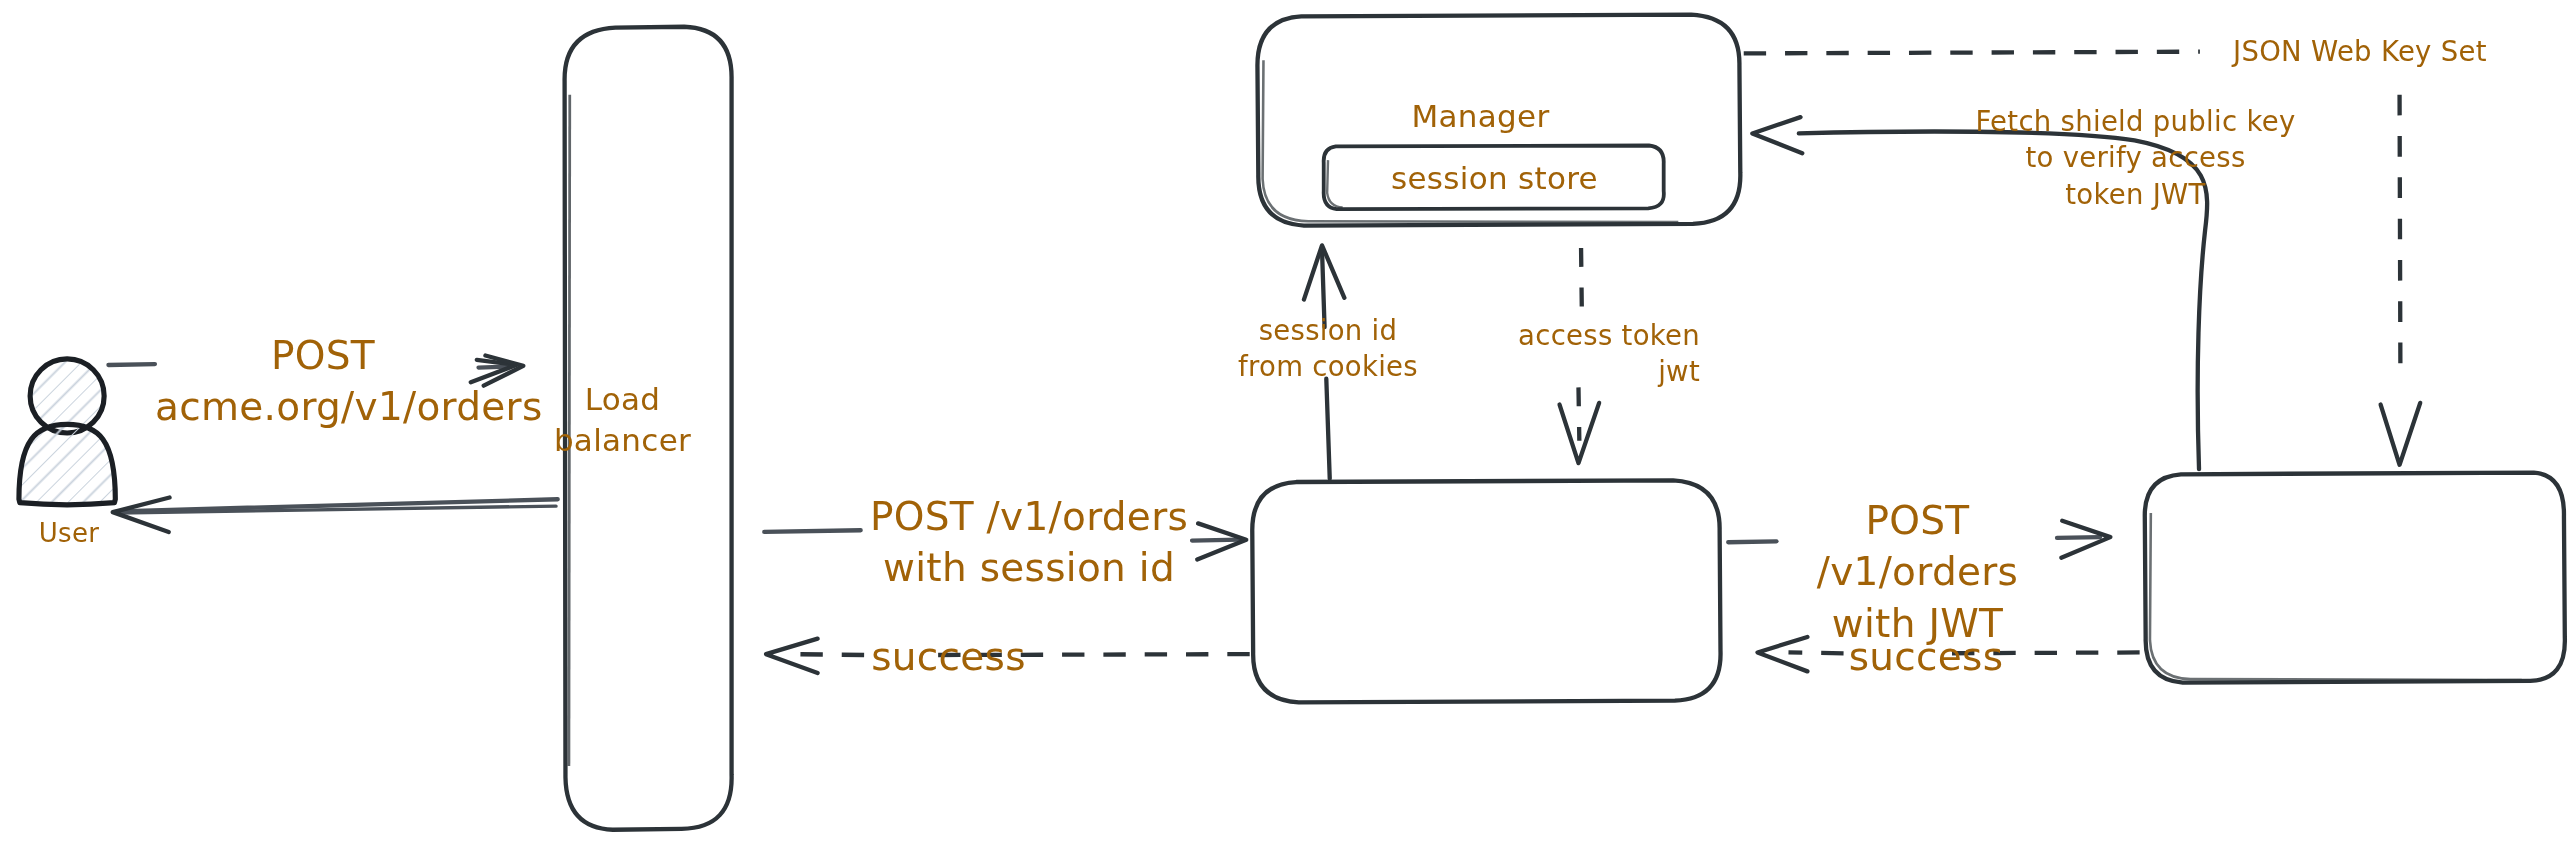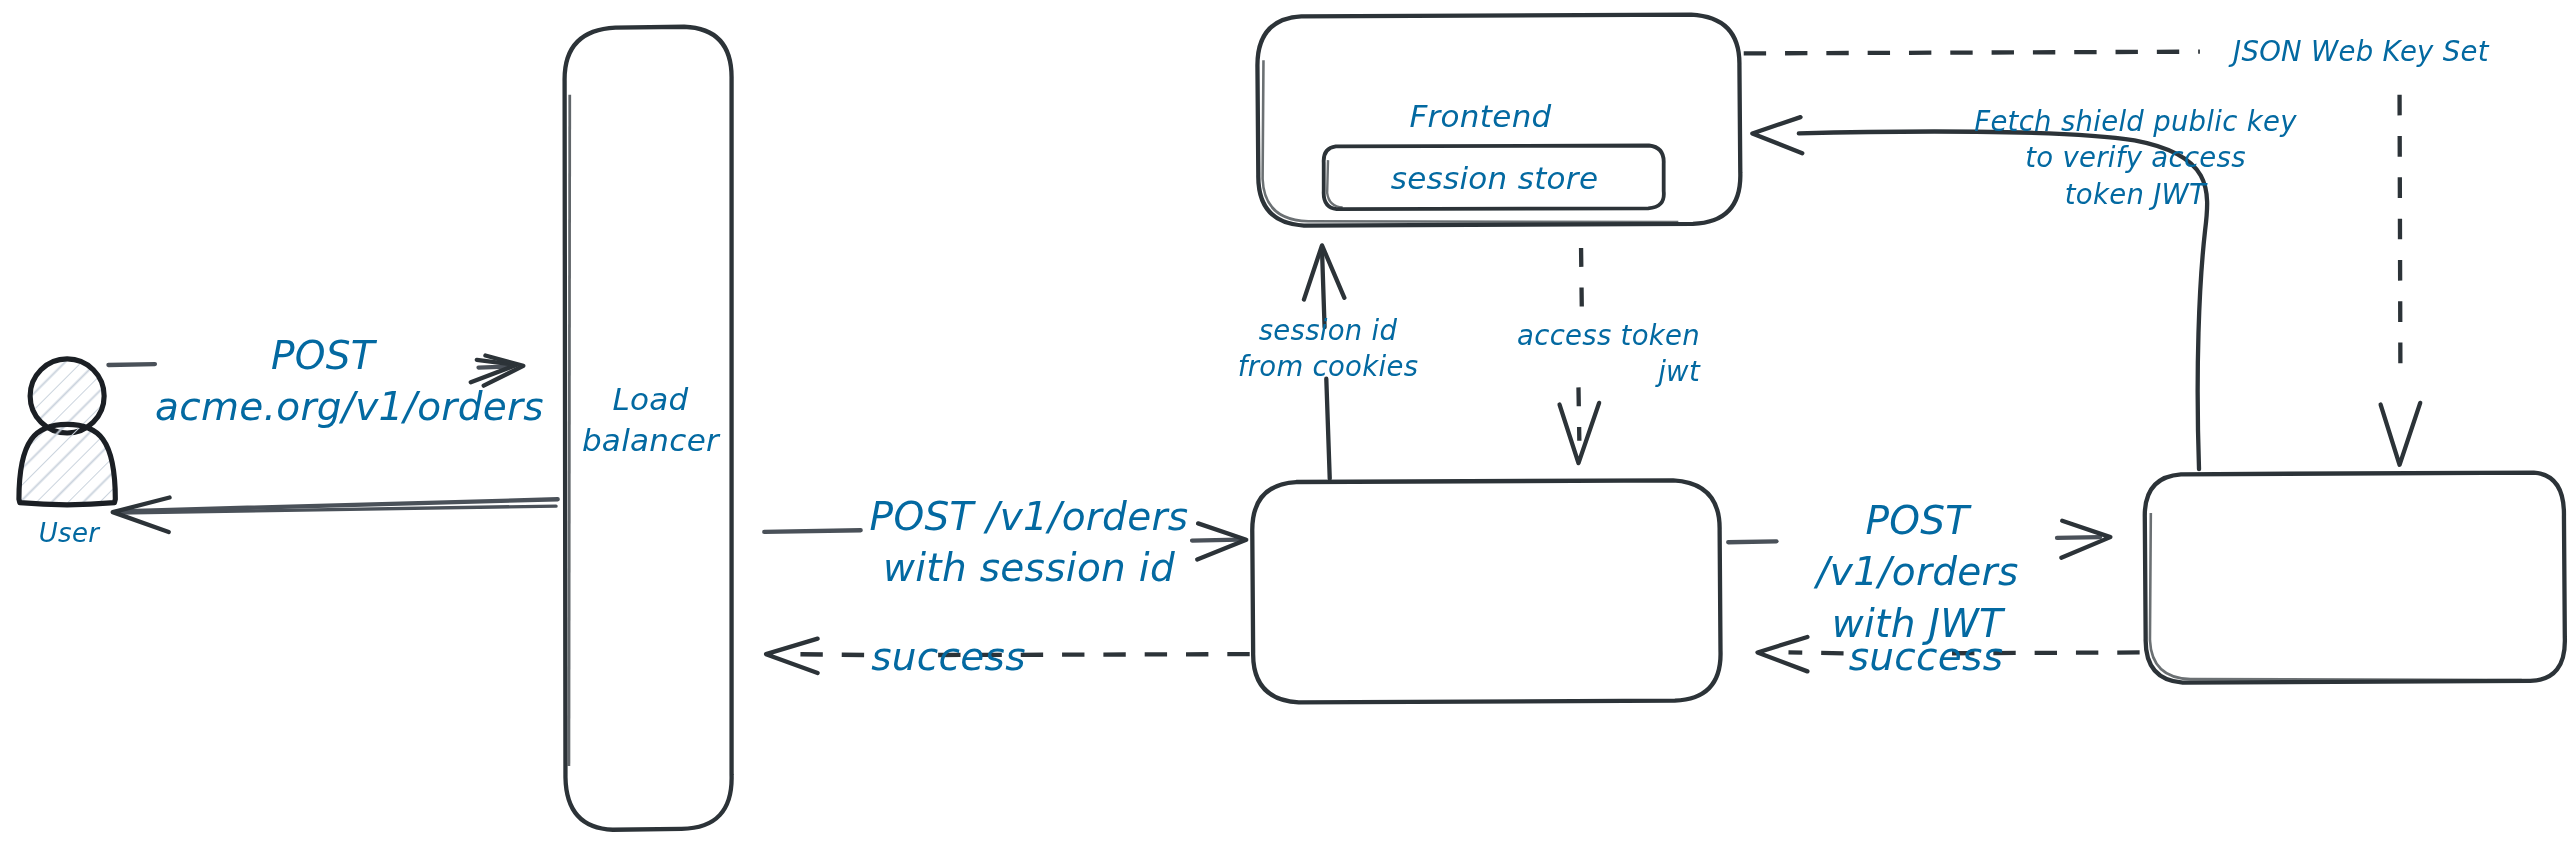--- a/index.html
+++ b/index.html
@@ -1,26 +1,25 @@
 <!DOCTYPE html>
 <html style="font-size:13.8px"><head>
 <meta charset="utf-8">
 <style>
   html,body{margin:0;padding:0;background:#ffffff;}
   body{width:2576px;height:847px;overflow:hidden;
        font-family:"DejaVu Sans",sans-serif;}
   #canvas{position:relative;width:2576px;height:847px;background:#fff;}
   svg.layer{position:absolute;left:0;top:0;width:2576px;height:847px;overflow:visible;}
   .node-label,.edge-label{
-      position:absolute;color:#0369a1;
+      position:absolute;color:#a16207;
       font-family:"DejaVu Sans",sans-serif;
       text-align:center;line-height:1.32;
       white-space:pre-line;pointer-events:none;
       letter-spacing:0.3px;
-      font-style:italic;
   }
   .node-label{font-size:31px;}
   .edge-label{font-size:39px;}
   .small-label{font-size:27.5px;}
   .actor-label{font-size:26px;}
 </style>
 </head>
 <body>
 
 <div id="canvas">
@@ -119,24 +118,24 @@
 
     <g>
       <path d="M2026 62 L2556 60" fill="none" stroke="#2c3338" stroke-width="5" stroke-dasharray="26 22" stroke-linecap="butt"></path>
       <path d="M2788 110 L2789 440" fill="none" stroke="#2c3338" stroke-width="5" stroke-dasharray="24 24" stroke-linecap="butt"></path>
       <path d="M2766 470 L2788 540 L2812 468" fill="none" stroke="#2c3338" stroke-width="5" stroke-linecap="round" stroke-linejoin="round"></path>
     </g>
   </svg>
 
   <div class="node-label actor-label" style="left:0px; top:516px; width:138px;">User</div>
 
-  <div class="node-label" style="left:564px; top:379px; width:173px;">Load
+  <div class="node-label" style="left:536px; top:379px; width:173px;">Load
 balancer</div>
 
-  <div class="node-label" style="left:1377px; top:96px; width:207px;">Frontend</div>
+  <div class="node-label" style="left:1377px; top:96px; width:207px;">Manager</div>
 
   <div class="node-label" style="left:1324px; top:158px; width:341px;">session store</div>
 
 
 
   <div class="edge-label" style="left:155px; top:330px; width:336px;">POST
 acme.org/v1/orders</div>
 
   <div class="edge-label" style="left:861px; top:491px; width:336px;">POST /v1/orders
 with session id</div>

